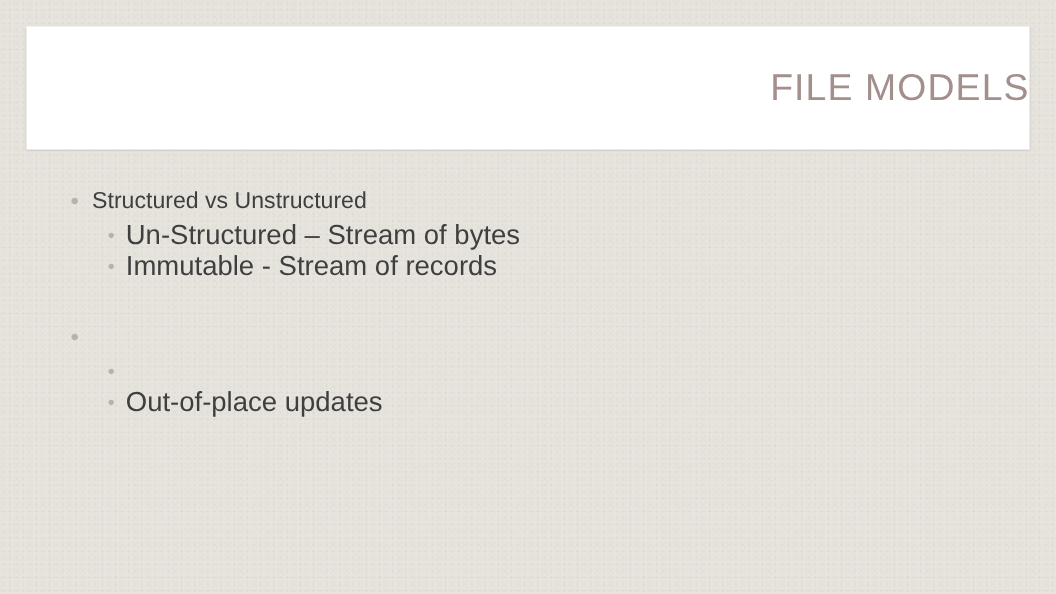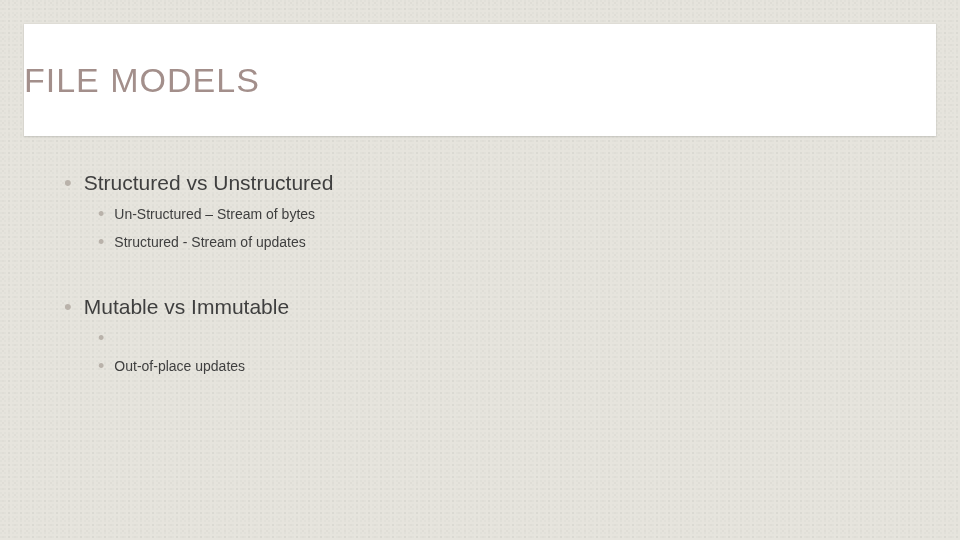--- a/index.html
+++ b/index.html
@@ -25,21 +25,21 @@
   .title-bar {
     position: absolute;
     top: 24px;
     left: 24px;
     right: 24px;
     height: 112px;
     background: #ffffff;
     box-shadow: 0 1px 2px rgba(0,0,0,0.12), 0 0 0 1px rgba(0,0,0,0.02);
     display: flex;
     align-items: center;
-    justify-content: flex-start;
+    justify-content: flex-end;
   }
   .title-text {
     font-size: 34px;
     letter-spacing: 1px;
     color: #a38f8b;
     font-weight: 400;
   }
   .content {
     position: absolute;
     top: 158px;
@@ -70,21 +70,21 @@
     margin-left: 34px;
     margin-top: 4px;
   }
   .l2 .bullet {
     color: #b9b2aa;
     font-size: 18px;
     line-height: 24px;
     margin-right: 10px;
   }
   .l2 .text {
-    font-size: 14px;
+    font-size: 25px;
     line-height: 24px;
     color: #3f3f3f;
     text-align: center;
   }
   .gap {
     height: 28px;
   }
 </style>
 </head>
 <body>
@@ -100,28 +100,27 @@
     <div class="l1">
       <span class="bullet">•</span>
       <span class="text">Structured vs Unstructured</span>
     </div>
     <div class="l2">
       <span class="bullet">•</span>
       <span class="text">Un-Structured – Stream of bytes</span>
     </div>
     <div class="l2">
       <span class="bullet">•</span>
-      <span class="text">Structured -  Stream of updates</span>
+      <span class="text">Immutable -  Stream of records</span>
     </div>
 
     <div class="gap"></div>
 
     <div class="l1">
       <span class="bullet">•</span>
-      <span class="text">Mutable vs Immutable</span>
     </div>
     <div class="l2">
       <span class="bullet">•</span>
     </div>
     <div class="l2">
       <span class="bullet">•</span>
       <span class="text">Out-of-place updates</span>
     </div>
 
   </div>

